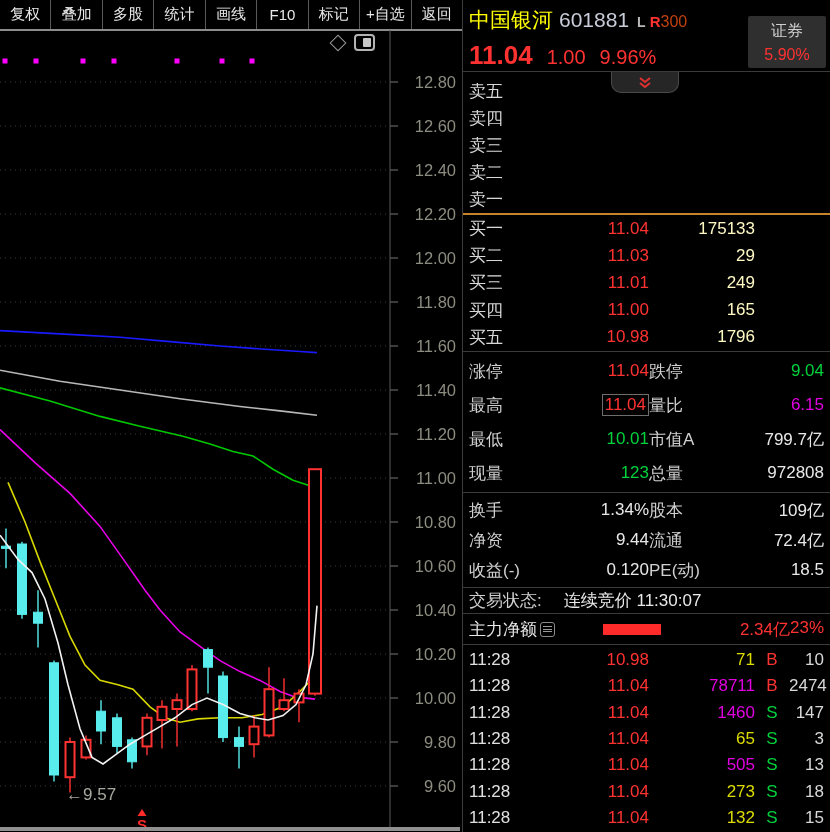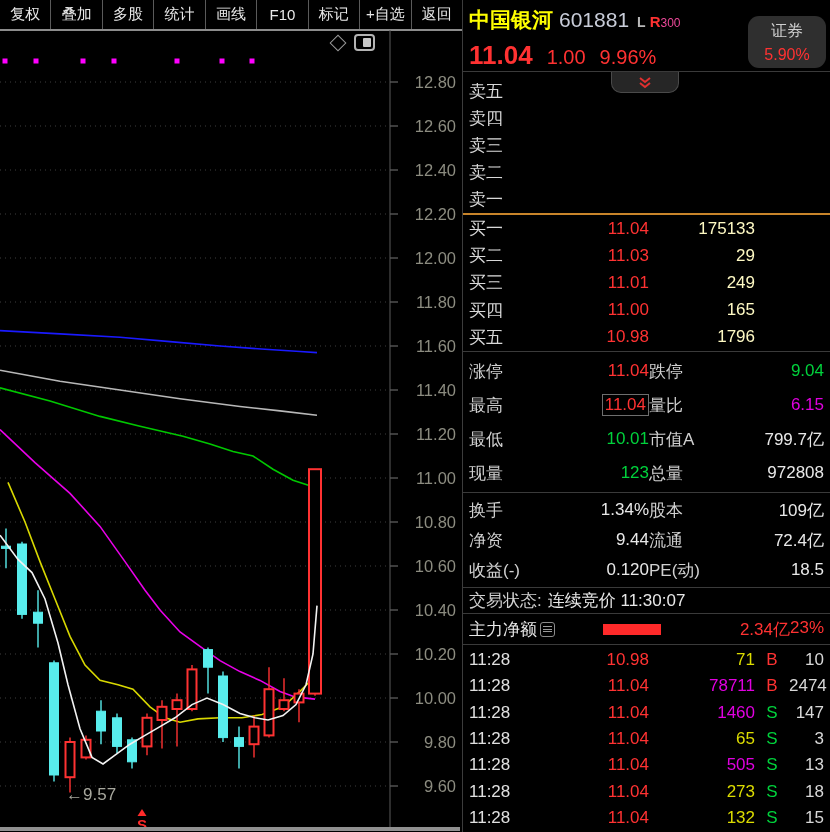--- a/index.html
+++ b/index.html
@@ -17,30 +17,30 @@
   #chart-icons{position:absolute;left:332px;top:4px;display:flex;align-items:center;gap:10px;z-index:5;}
   .icon-diamond{width:12px;height:12px;border:1.5px solid #9a9a9a;transform:rotate(45deg);}
   .icon-split{width:21px;height:17px;border:2px solid #b4b4b4;border-radius:4px;display:flex;justify-content:flex-end;align-items:center;padding:2px;}
   .icon-split .half{width:8px;height:9px;background:#c8c8c8;border-radius:1px;}
 
   
   #panel{position:absolute;left:462px;top:0;width:368px;height:832px;background:#000;
          border-left:1px solid #3c3c3c;}
   #panel .sec{border-bottom:1px solid #3a3a3a;}
   #p-header{position:relative;height:72px;padding:6px 6px 0 6px;}
-  #stock-name{color:#ffff00;font-size:21px;font-weight:bold;}
+  #stock-name{color:#ffff00;font-size:21px;font-weight:normal;}
   #stock-code{color:#c8ccd8;font-size:21px;margin-left:6px;}
   .tag-l{color:#b8b8b8;font-size:14px;font-weight:bold;margin-left:8px;}
   .tag-r{color:#ff3232;font-size:15px;font-weight:bold;margin-left:4px;}
-  .tag-300{color:#ec4899;font-size:12px;}
+  .tag-300{color:#c2410c;font-size:16px;}
   #price-row{margin-top:6px;display:flex;align-items:baseline;}
   #last-price{color:#ff3232;font-size:26px;font-weight:bold;}
   #chg,#chg-pct{color:#ff3232;font-size:20px;margin-left:14px;}
   #sector-badge{position:absolute;right:4px;top:16px;width:78px;height:52px;background:#2f2f2f;
-                display:flex;flex-direction:column;align-items:center;justify-content:center;gap:4px;border-radius:11px;}
+                display:flex;flex-direction:column;align-items:center;justify-content:center;gap:4px;border-radius:2px;}
   #sector-badge .s-name{color:#cfcfcf;font-size:16px;}
   #sector-badge .s-chg{color:#ff3232;font-size:16px;}
   #collapse-tab{position:absolute;left:148px;top:72px;width:68px;height:21px;background:#262626;
                 border:1px solid #4a4a4a;border-top:none;border-radius:0 0 10px 10px;
                 display:flex;align-items:center;justify-content:center;cursor:pointer;z-index:4;}
 
   .ob-row{display:grid;grid-template-columns:62px 118px 106px 1fr;align-items:center;padding-left:6px;}
   .ob-label{color:#d8d8d8;font-size:17px;}
   .ob-price{text-align:right;font-size:17px;color:#ff3232;}
   .ob-vol{text-align:right;font-size:17px;color:#fef9c3;}
@@ -50,21 +50,21 @@
 
   #stats-a{height:141px;display:flex;flex-direction:column;justify-content:space-around;padding:2px 0;}
   #stats-b{height:95px;display:flex;flex-direction:column;justify-content:space-around;padding:2px 0;}
   .st-row{display:grid;grid-template-columns:88px 92px 96px 1fr;align-items:center;padding:0 6px;}
   .st-label{color:#d0d0d0;font-size:17px;white-space:nowrap;}
   .st-val{text-align:right;font-size:17px;white-space:nowrap;}
   .boxed{border:1px solid #6e6e6e;padding:0 2px;display:inline-block;}
   .c-red{color:#ff3232;} .c-green{color:#00d23c;} .c-magenta{color:#e000e0;}
   .c-white{color:#e8e8e8;} .c-yellow{color:#dcdc00;}
 
-  #status-row{height:26px;display:flex;align-items:center;padding-left:6px;font-size:17px;gap:6px;}
+  #status-row{height:26px;display:flex;align-items:center;padding-left:6px;font-size:17px;gap:22px;}
   #status-row .lbl{color:#d0d0d0;} #status-row .val{color:#e8e8e8;}
 
   #force-row{position:relative;height:31px;display:flex;align-items:center;padding:0 6px;font-size:17px;}
   #force-row .lbl{color:#e8e8e8;}
   #force-icon{width:15px;height:15px;border:1px solid #8a8a8a;border-radius:3px;margin-left:3px;
               display:flex;flex-direction:column;justify-content:space-evenly;padding:2px;}
   #force-icon i{display:block;height:1px;background:#9a9a9a;}
   #force-bar{position:absolute;left:140px;top:10px;width:58px;height:11px;background:#ff2a2a;}
   #force-vals{margin-left:auto;display:flex;gap:0;}
   #force-vals span{color:#ff3232;}

